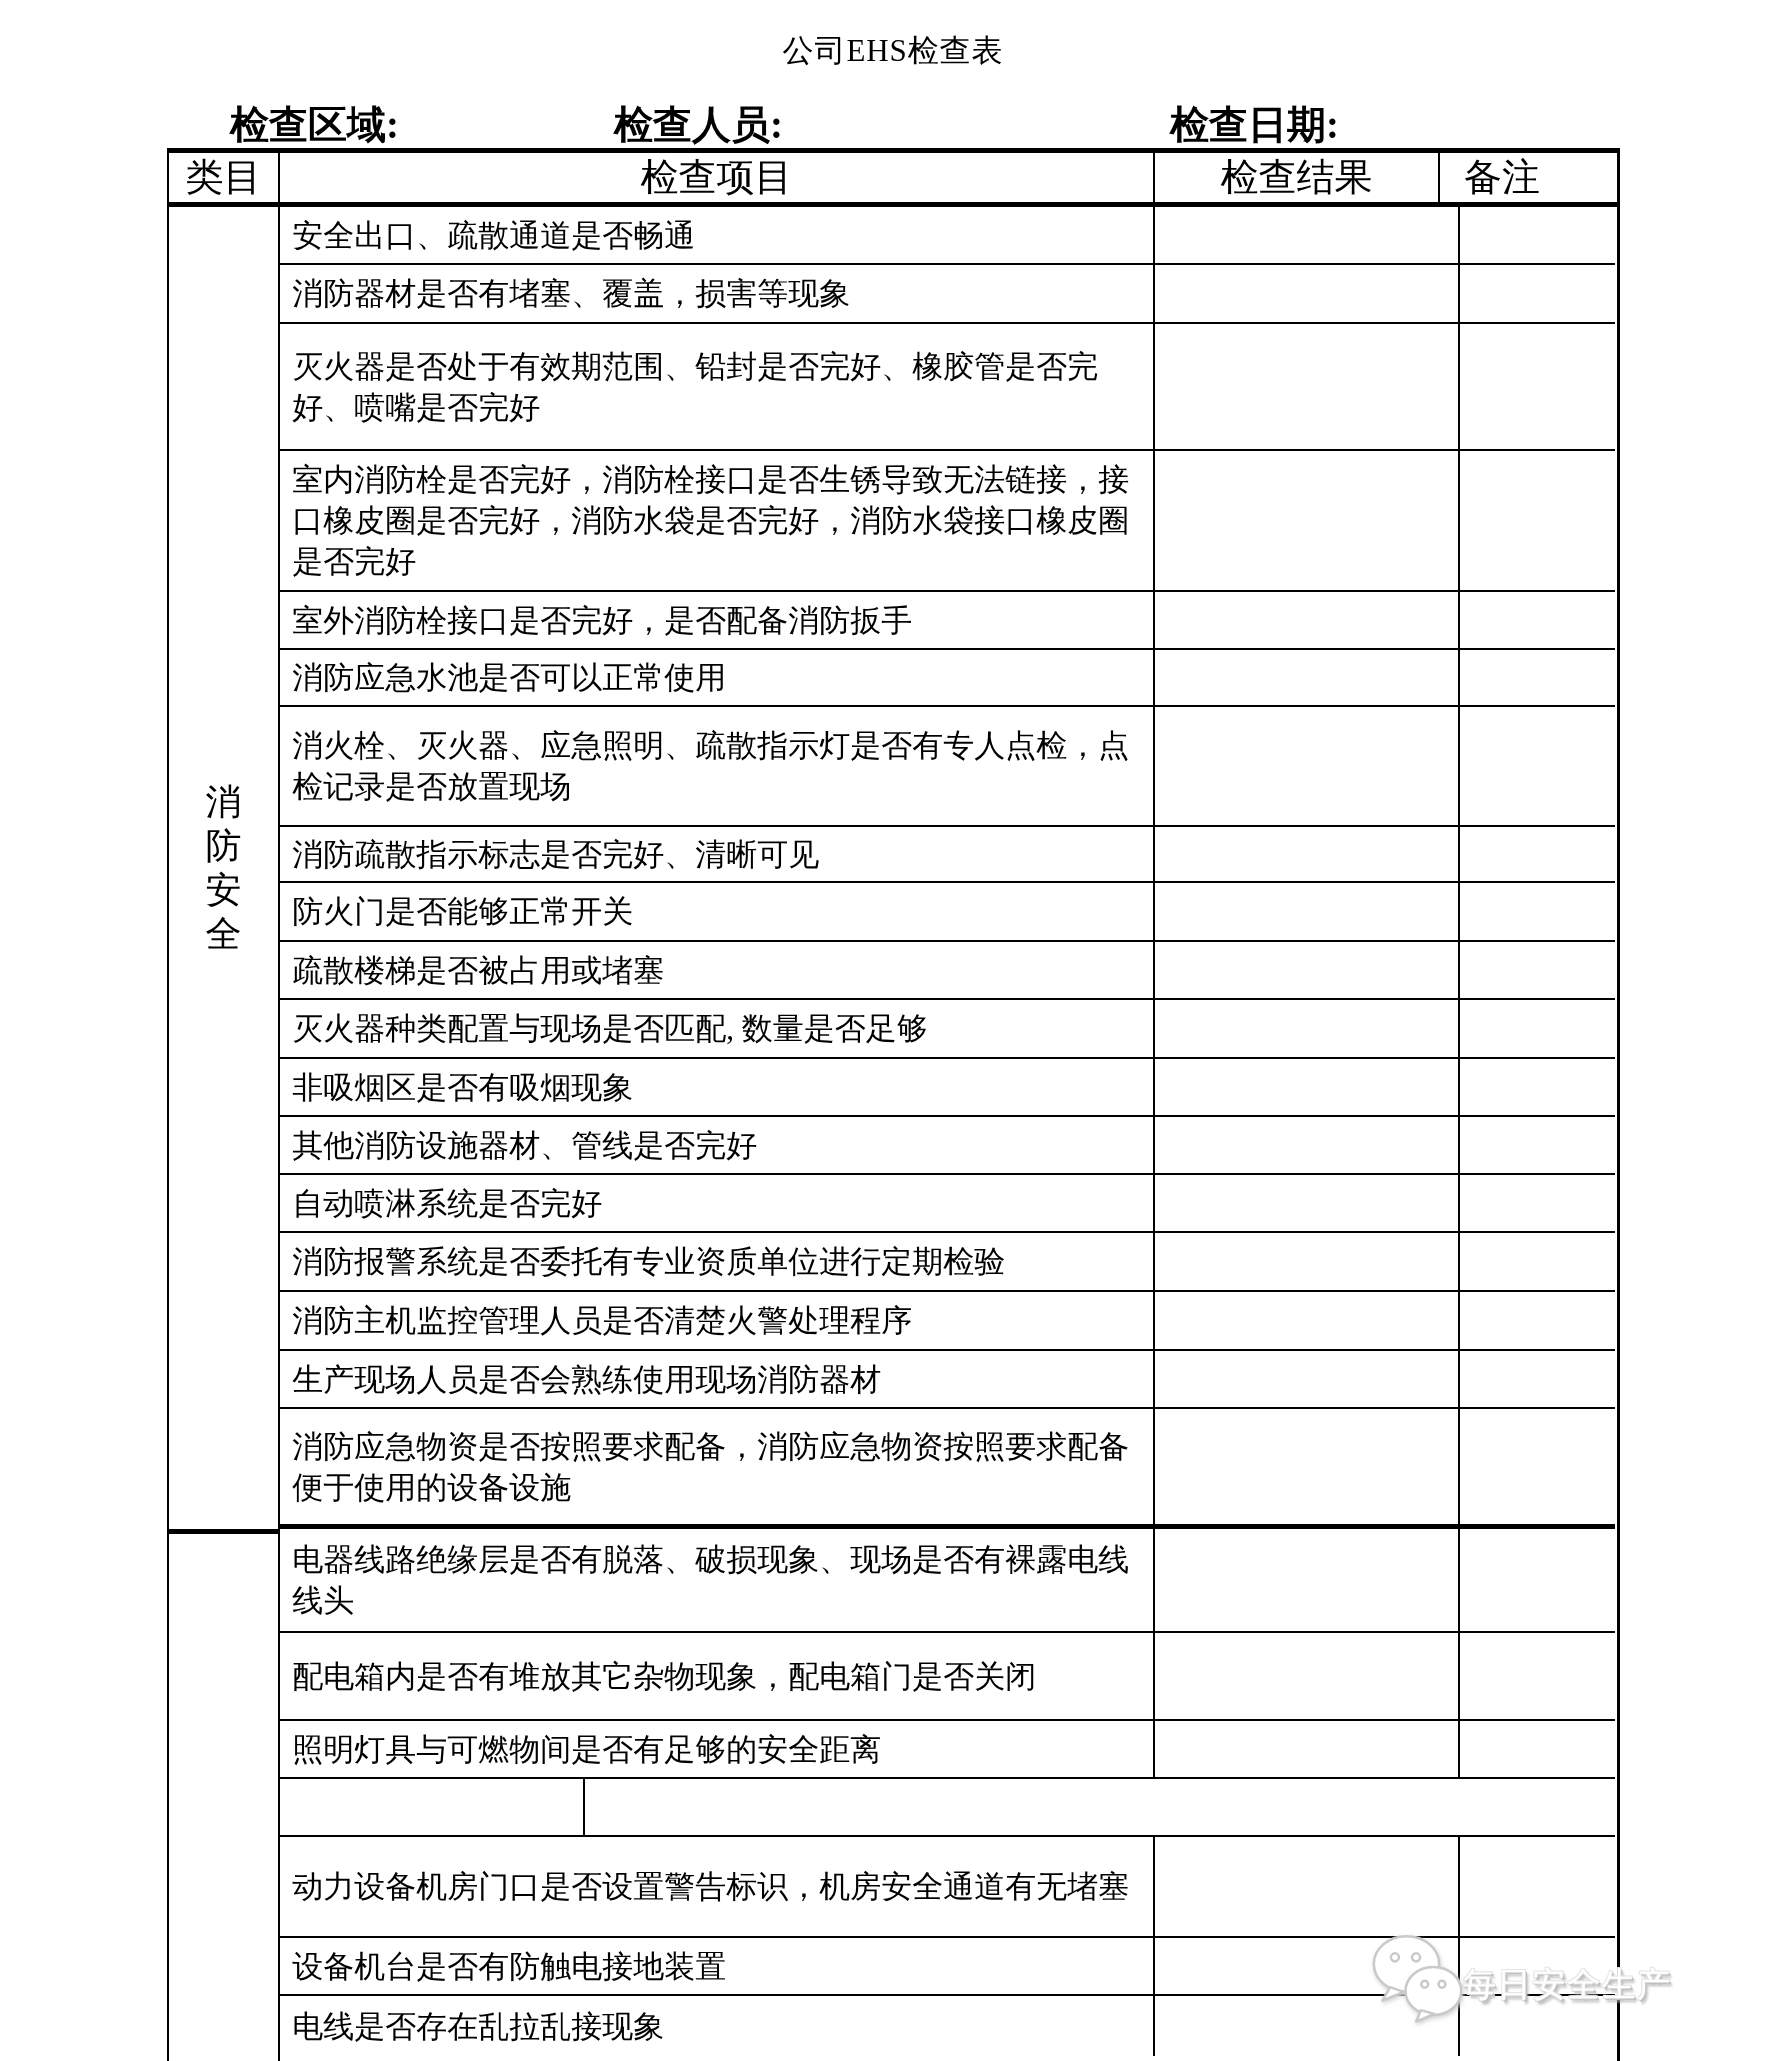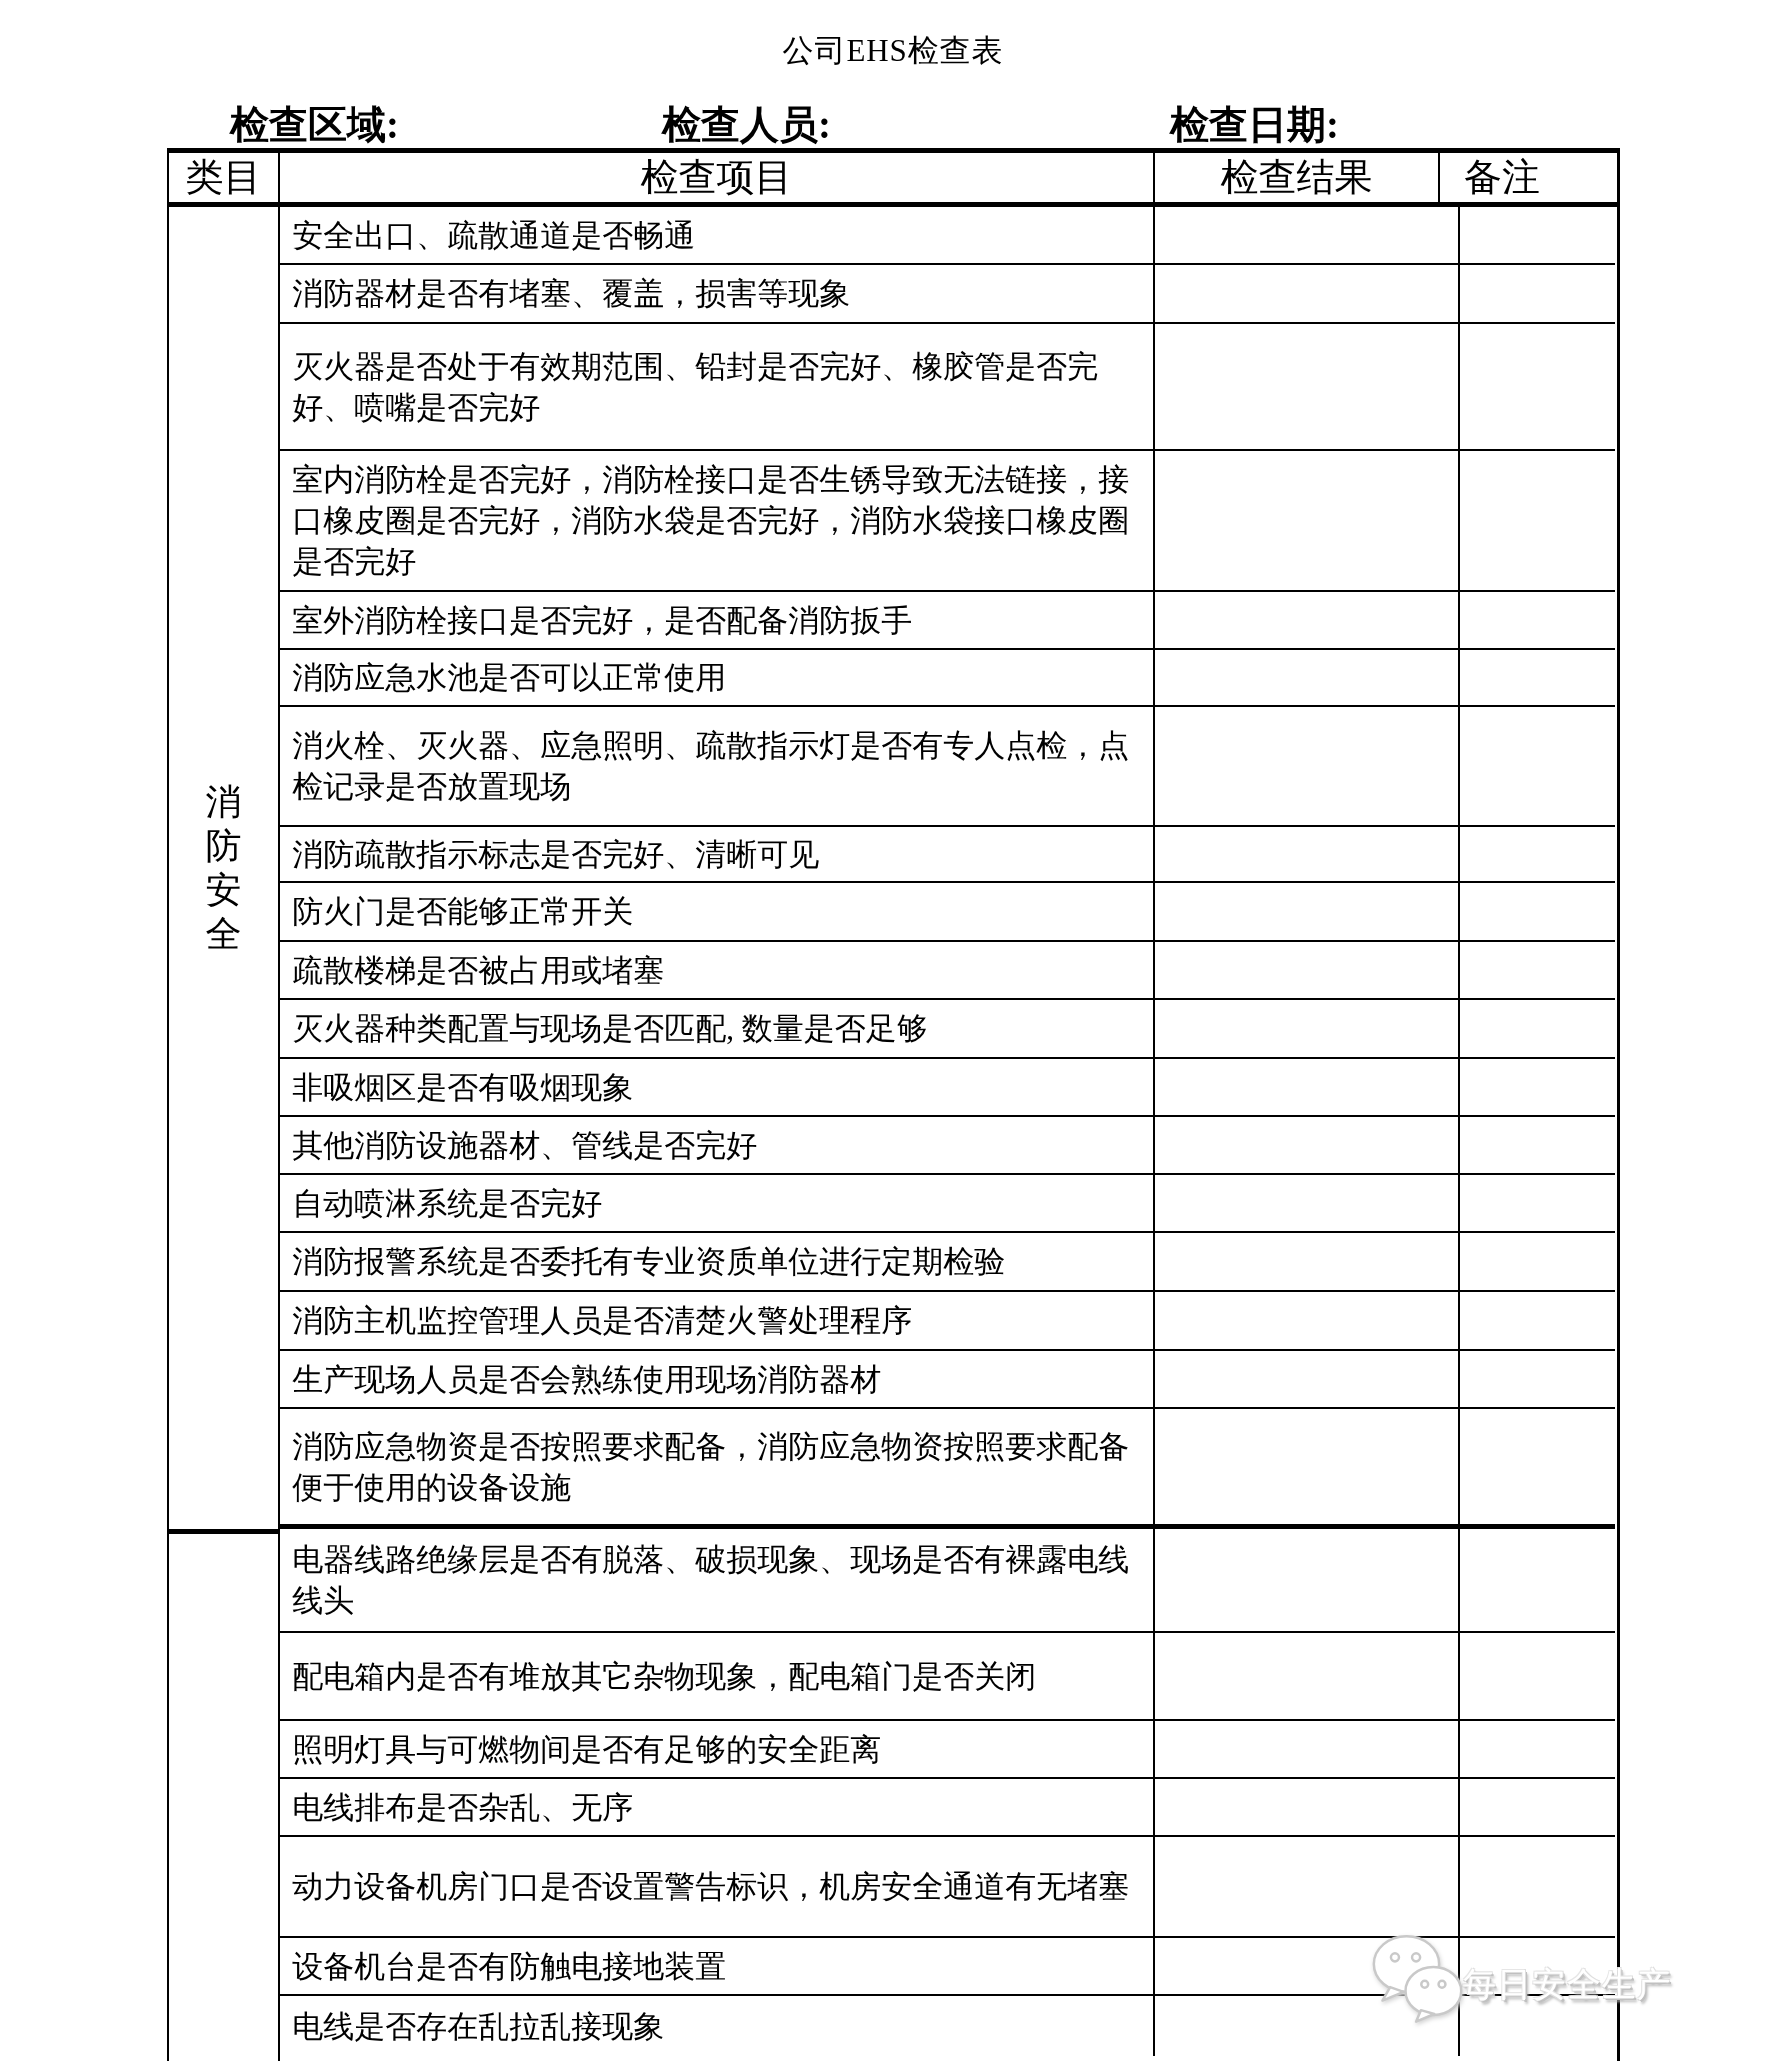--- a/index.html
+++ b/index.html
@@ -22,21 +22,21 @@
     position:absolute;top:26px;left:0;width:1786px;
     text-align:center;
     font-size:31px;line-height:49px;
     letter-spacing:0.9px;
   }
   .meta-label{
     position:absolute;top:102px;height:46px;line-height:46px;
     font-size:39px;font-weight:bold;white-space:nowrap;
   }
   .meta-area{left:230px;}
-  .meta-inspector{left:662px;}
+  .meta-inspector{left:614px;}
   .meta-date{left:1170px;}
 
   .tbl{
     position:absolute;left:167px;top:148px;
     width:1453px;height:1913px;
     border-top:5.6px solid var(--c-border);
     border-left:2.8px solid var(--c-border);
     border-right:3.8px solid var(--c-border);
     background:var(--c-bg);
   }
@@ -265,23 +265,20 @@
             <div class="c-remark"></div>
           </div>
           <div class="trow" style="height: 58px;">
             <div class="c-item">
               <span>照明灯具与可燃物间是否有足够的安全距离</span>
             </div>
             <div class="c-result"></div>
             <div class="c-remark"></div>
           </div>
           <div class="trow" style="height: 58px;">
-            <div class="c-item">
-              <span>电线排布是否杂乱、无序</span>
-            </div>
             <div class="c-result"></div>
             <div class="c-remark"></div>
           </div>
           <div class="trow" style="height: 101px;">
             <div class="c-item">
               <span>动力设备机房门口是否设置警告标识，机房安全通道有无堵塞</span>
             </div>
             <div class="c-result"></div>
             <div class="c-remark"></div>
           </div>

